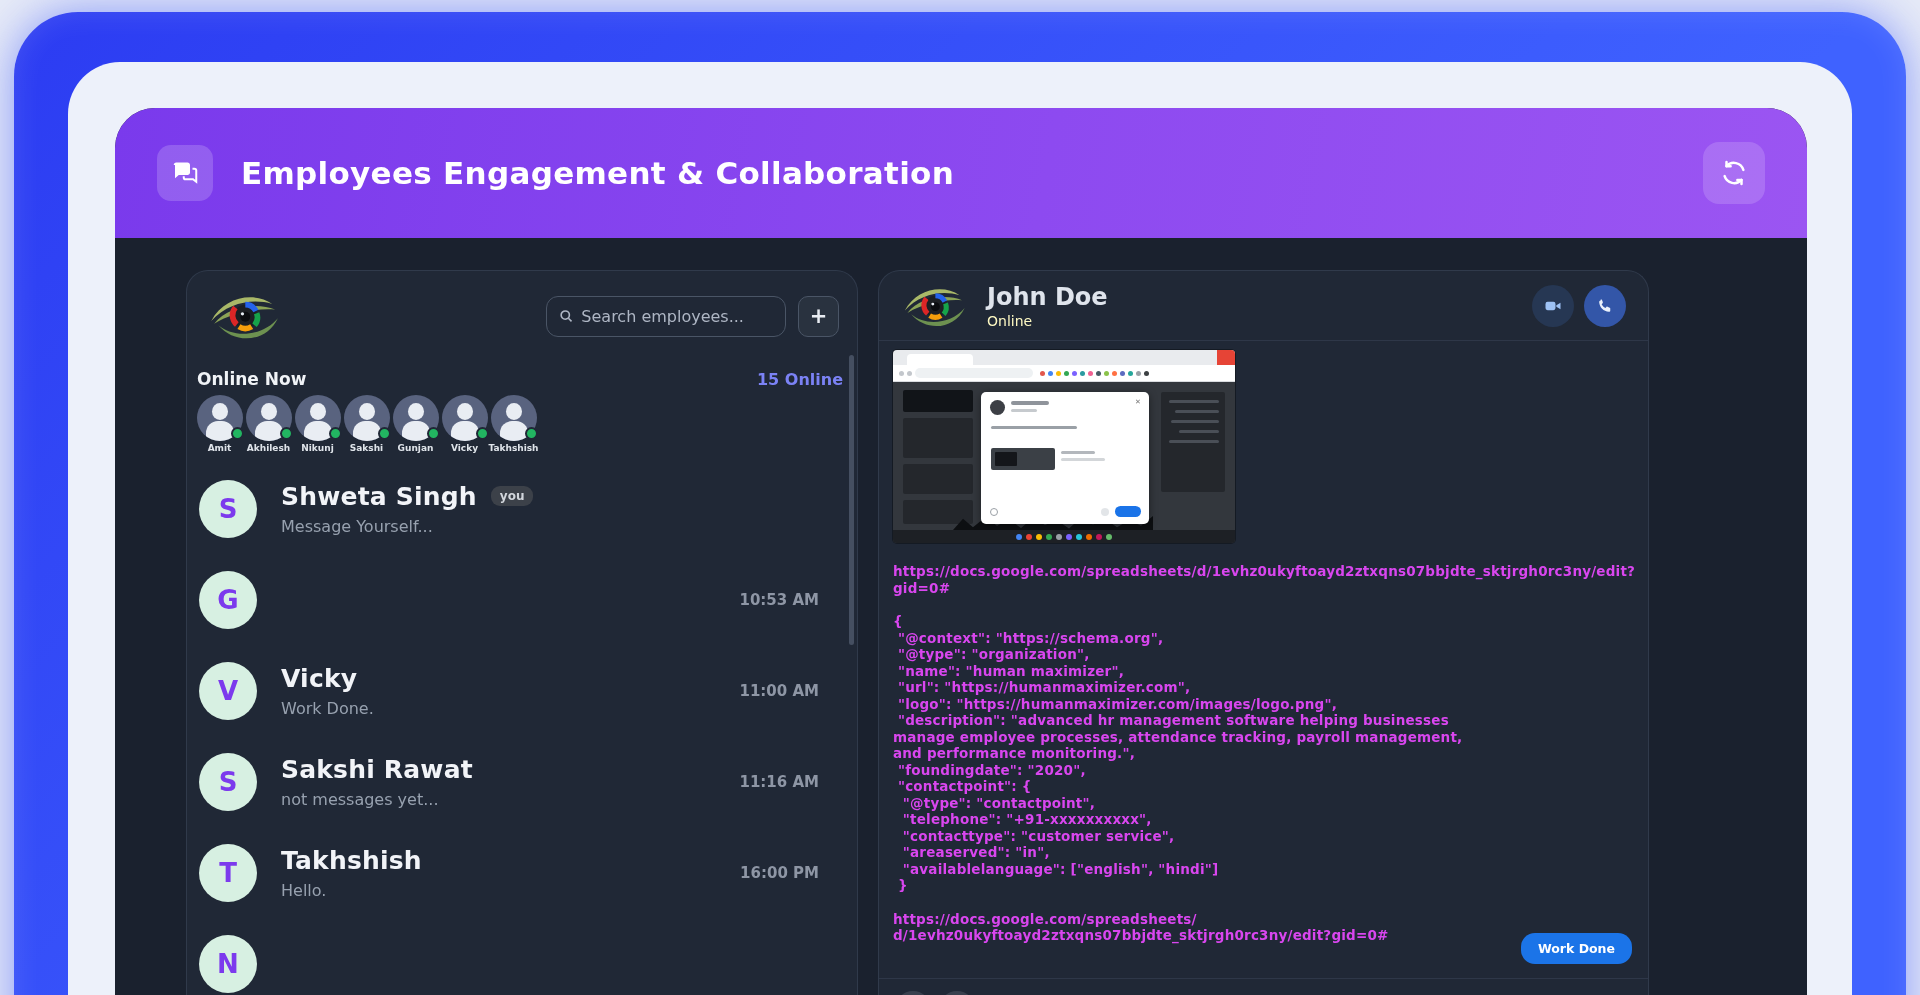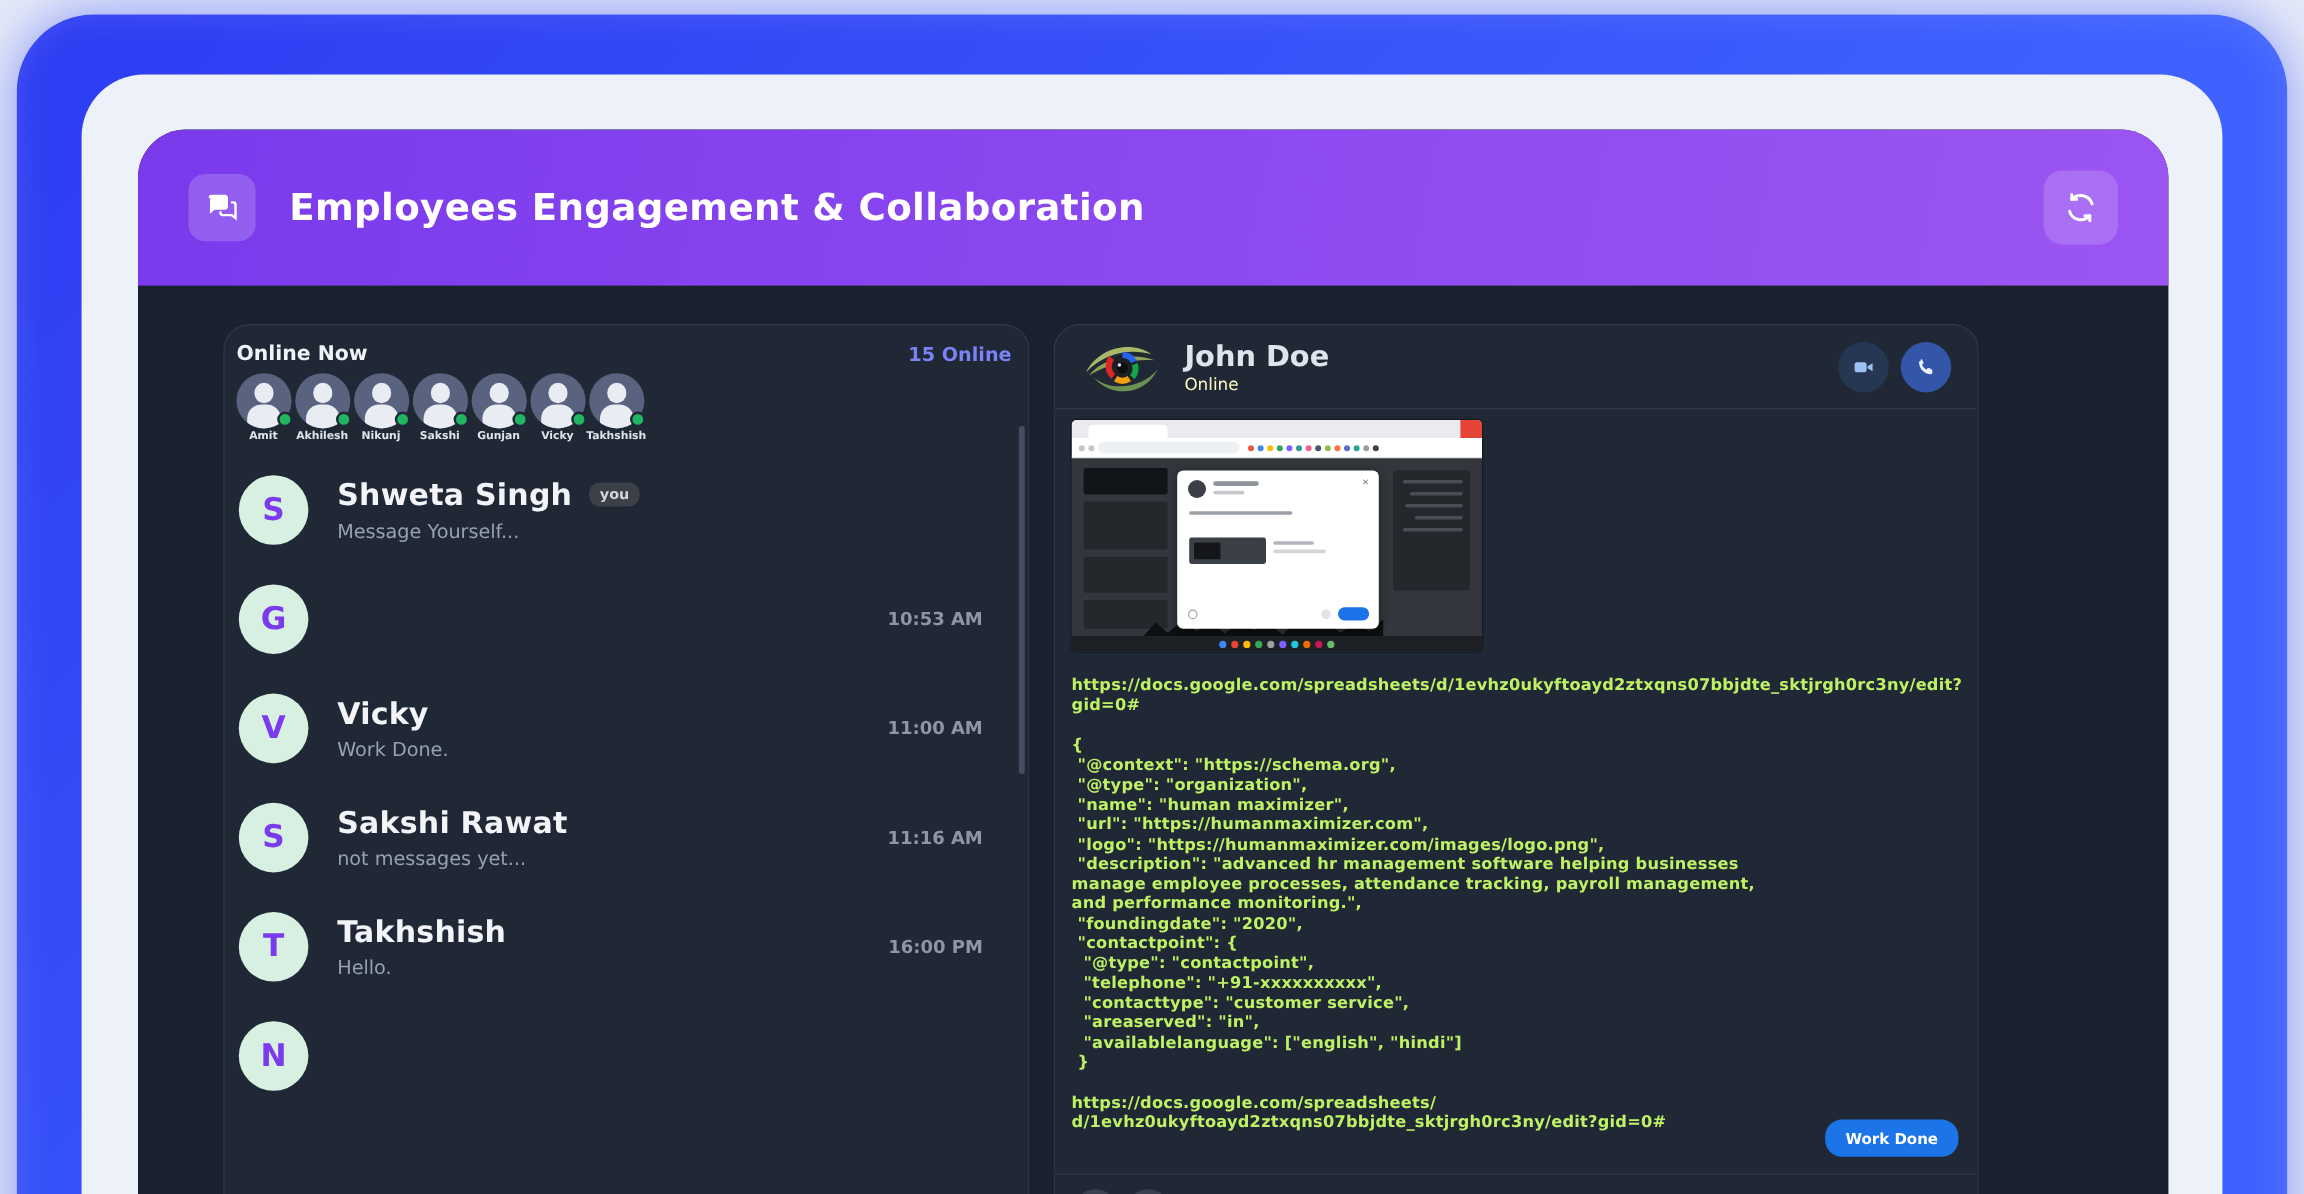--- a/index.html
+++ b/index.html
@@ -93,21 +93,21 @@
     justify-content:center; cursor:pointer; }
   .cp-btn.video { background:#263753; }
   .cp-btn.phone { background:#3356a8; }
 
   
   .messages { position:relative; padding:9px 14px 0 14px; height:calc(100% - 70px); }
   .msg-divider { position:absolute; left:0; right:0; top:637px; border-top:1px solid #2e3748; }
   .peek { position:absolute; top:650px; width:36px; height:36px; border-radius:50%; background:#39404e; }
   .peek.p1 { left:16px; } .peek.p2 { left:60px; }
 
-  .msg-text { font-size:13.5px; font-weight:bold; color:#bef264; line-height:16.5px;
+  .msg-text { font-size:13.5px; font-weight:bold; color:#d946ef; line-height:16.5px;
     white-space:pre-wrap; letter-spacing:.2px; max-width:620px; }
   .msg-link { cursor:pointer; }
   .mt1 { margin-top:20px; } .mt2 { margin-top:17px; } .mt3 { margin-top:17px; }
   .work-done { position:absolute; right:16px; top:592px; background:#1b74e8; color:#fff;
     font-size:12.5px; font-weight:bold; padding:8px 17px; border-radius:14px; border:none;
     cursor:pointer; font-family:inherit; }
 
   
   .mini-shot { width:342px; height:193px; border-radius:4px; overflow:hidden; position:relative;
     background:#35393f; cursor:pointer; box-shadow:0 0 0 1px rgba(0,0,0,.35); }
@@ -164,20 +164,42 @@
         <path d="M19.5 9.5A8 8 0 0 0 6 6.5"></path>
           <path d="M6 6.5V3.2M6 6.5h3.3" stroke-linejoin="round"></path>
         <path d="M4.5 14.5A8 8 0 0 0 18 17.5"></path>
           <path d="M18 17.5v3.3M18 17.5h-3.3" stroke-linejoin="round"></path>
       </svg>
     </div>
   </div>
 
   <div class="sidebar">
 
+    <div class="sb-top">
+      <svg class="eye-logo" width="78" height="58" viewBox="0 0 110 78">
+        <path d="M6 46 C 24 12, 66 4, 92 22 C 64 14, 30 20, 6 46 Z" fill="#a9b868"></path>
+        <path d="M10 50 C 30 24, 72 20, 96 30 C 70 28, 36 34, 10 50 Z" fill="#8ba356"></path>
+        <path d="M16 52 C 40 72, 80 66, 100 42 C 84 76, 40 80, 16 52 Z" fill="#6d9150"></path>
+        <circle cx="54" cy="40" r="17" fill="#1c1f23"></circle>
+        <path d="M54 23 a17 17 0 0 1 15 9" stroke="#2563eb" stroke-width="8" fill="none"></path>
+        <path d="M70 35 a17 17 0 0 1 -3 17" stroke="#16a34a" stroke-width="8" fill="none"></path>
+        <path d="M63 54 a17 17 0 0 1 -18 0" stroke="#f59e0b" stroke-width="8" fill="none"></path>
+        <path d="M42 51 a17 17 0 0 1 -2 -24" stroke="#dc2626" stroke-width="8" fill="none"></path>
+        <circle cx="54" cy="40" r="7" fill="#0b0d10"></circle>
+        <circle cx="50" cy="36" r="2.3" fill="#e8eef5"></circle>
+      </svg>
+      <div class="sb-search">
+        <svg width="16" height="16" viewBox="0 0 16 16" fill="none" stroke="#aeb6c4" stroke-width="1.8">
+          <circle cx="7" cy="7" r="4.6"></circle>
+            <path d="M10.5 10.5 14 14"></path>
+        </svg>
+        <input type="text" placeholder="Search employees..." style="">
+      </div>
+      <div class="sb-plus">+</div>
+    </div>
 
 
     <div class="online-head">
       <div class="online-label">Online Now</div>
       <div class="online-count">15 Online</div>
     </div>
 
     <div class="online-row">
       <div class="online-user">
         <div class="o-avatar-wrap">

